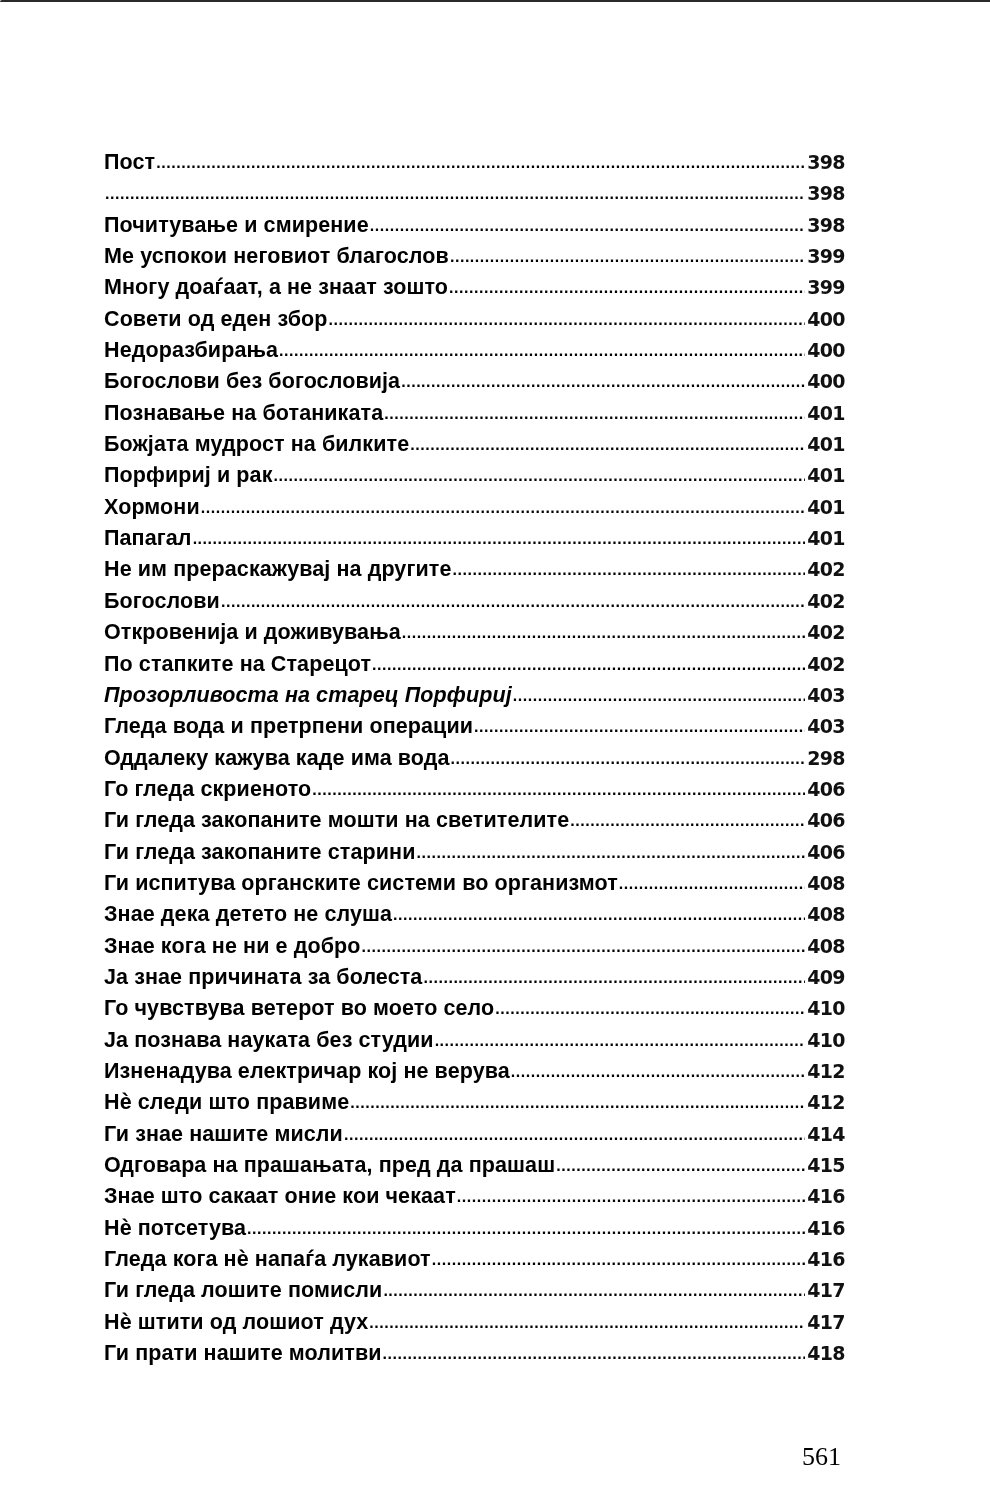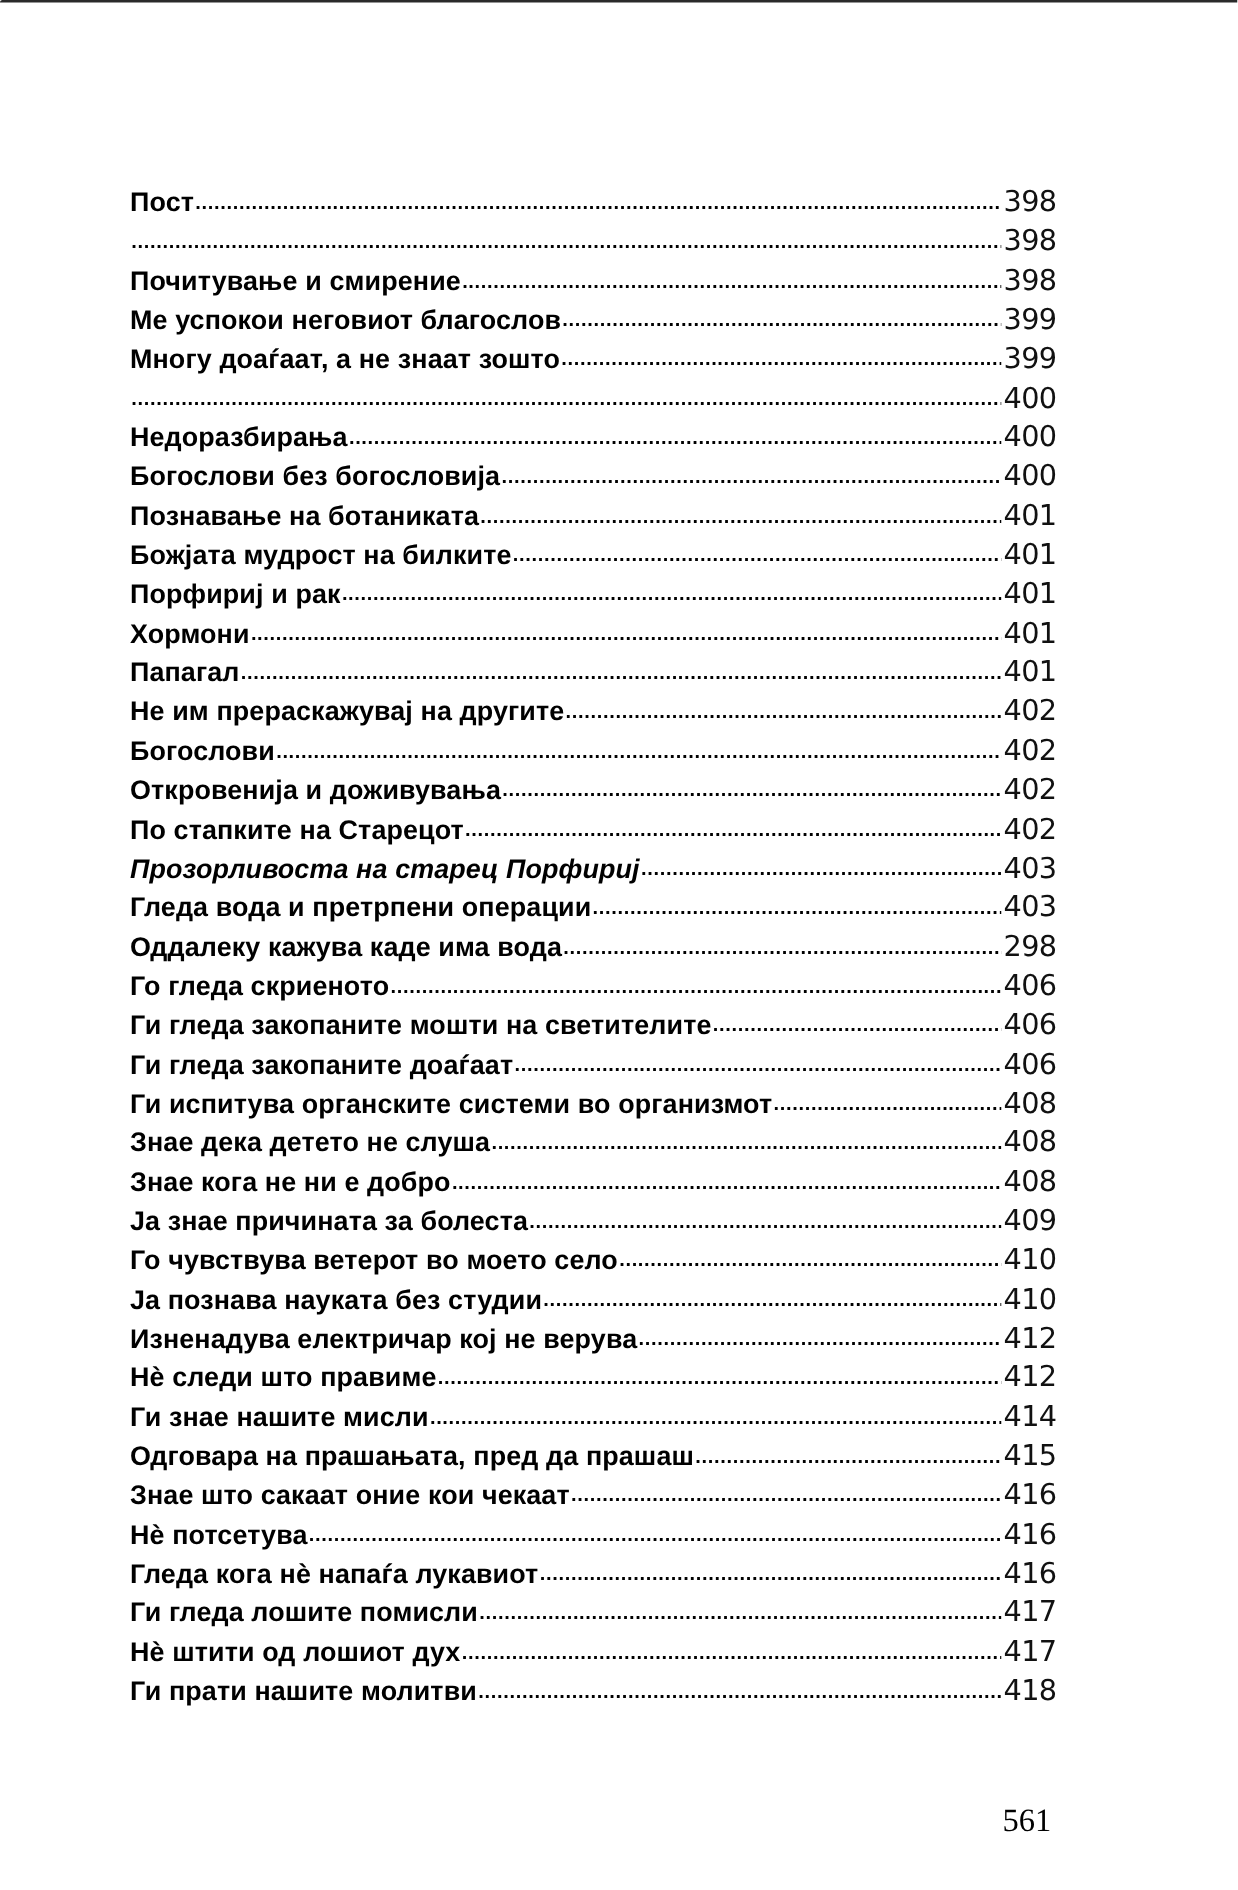--- a/index.html
+++ b/index.html
@@ -60,22 +60,22 @@
       letter-spacing: 0.55px;
       margin-left: 1px;
       margin-right: 2px;
     }
     .toc-leader::after {
       content: "......................................................................................................................................................................................................................................................";
     }
     .toc-page {
       flex: 0 0 auto;
       font-family: "DejaVu Sans", sans-serif;
-      font-weight: normal;
-      font-size: 23px;
+      font-weight: bold;
+      font-size: 19px;
       color: #111;
       letter-spacing: -0.6px;
     }
     .page-number {
       position: absolute;
       left: 802px;
       top: 1402px;
       font-family: "Liberation Serif", serif;
       font-size: 26px;
       color: #000;
@@ -106,20 +106,21 @@
       <span class="toc-title">Ме успокои неговиот благослов </span>
       <span class="toc-leader"></span>
       <span class="toc-page">399</span>
     </li>
     <li class="toc-row">
       <span class="toc-title">Многу доаѓаат, а не знаат зошто</span>
       <span class="toc-leader"></span>
       <span class="toc-page">399</span>
     </li>
     <li class="toc-row">
+      <span class="toc-title">Совети од еден збор</span>
       <span class="toc-leader"></span>
       <span class="toc-page">400</span>
     </li>
     <li class="toc-row">
       <span class="toc-title">Недоразбирања </span>
       <span class="toc-leader"></span>
       <span class="toc-page">400</span>
     </li>
     <li class="toc-row">
       <span class="toc-title">Богослови без богословија</span>
@@ -190,21 +191,21 @@
       <span class="toc-title">Го гледа скриеното </span>
       <span class="toc-leader"></span>
       <span class="toc-page">406</span>
     </li>
     <li class="toc-row">
       <span class="toc-title">Ги гледа закопаните мошти на светителите</span>
       <span class="toc-leader"></span>
       <span class="toc-page">406</span>
     </li>
     <li class="toc-row">
-      <span class="toc-title">Ги гледа закопаните доаѓаат </span>
+      <span class="toc-title">Ги гледа закопаните старини </span>
       <span class="toc-leader"></span>
       <span class="toc-page">406</span>
     </li>
     <li class="toc-row">
       <span class="toc-title">Ги испитува органските системи во организмот </span>
       <span class="toc-leader"></span>
       <span class="toc-page">408</span>
     </li>
     <li class="toc-row">
       <span class="toc-title">Знае дека детето не слуша</span>

